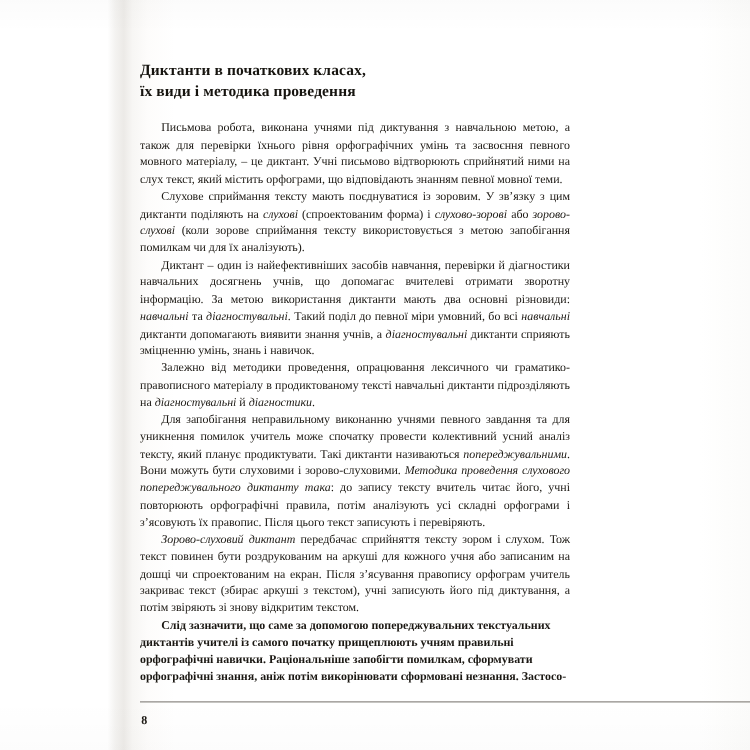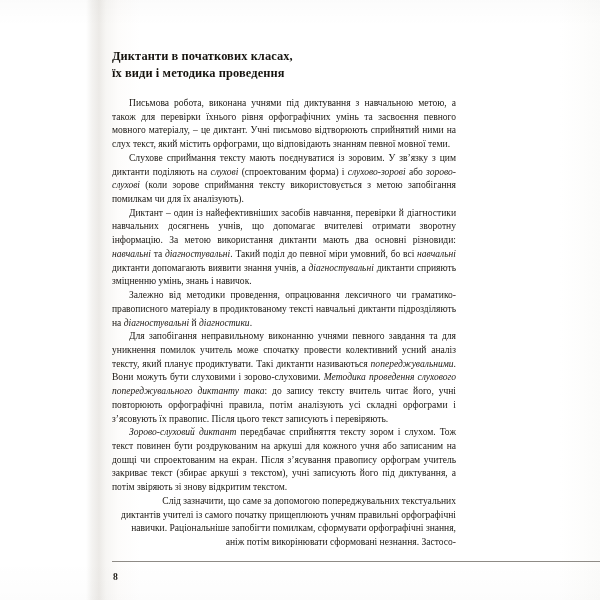--- a/index.html
+++ b/index.html
@@ -76,21 +76,21 @@
     color: #1b1813;
     text-align: justify;
     text-justify: inter-word;
     hyphens: manual;
   }
   .body p {
     margin: 0;
     text-indent: 17px;
     text-align: justify;
   }
-  .body p:last-child { text-align: right; }
+  .body p:last-child { text-align: left; font-weight: bold; }
   .body i { }
 
   
   .rule {
     position: absolute;
     left: 0px;
     top: 561px;
     width: 489px;
     height: 1px;
     background: #8e8b86;

